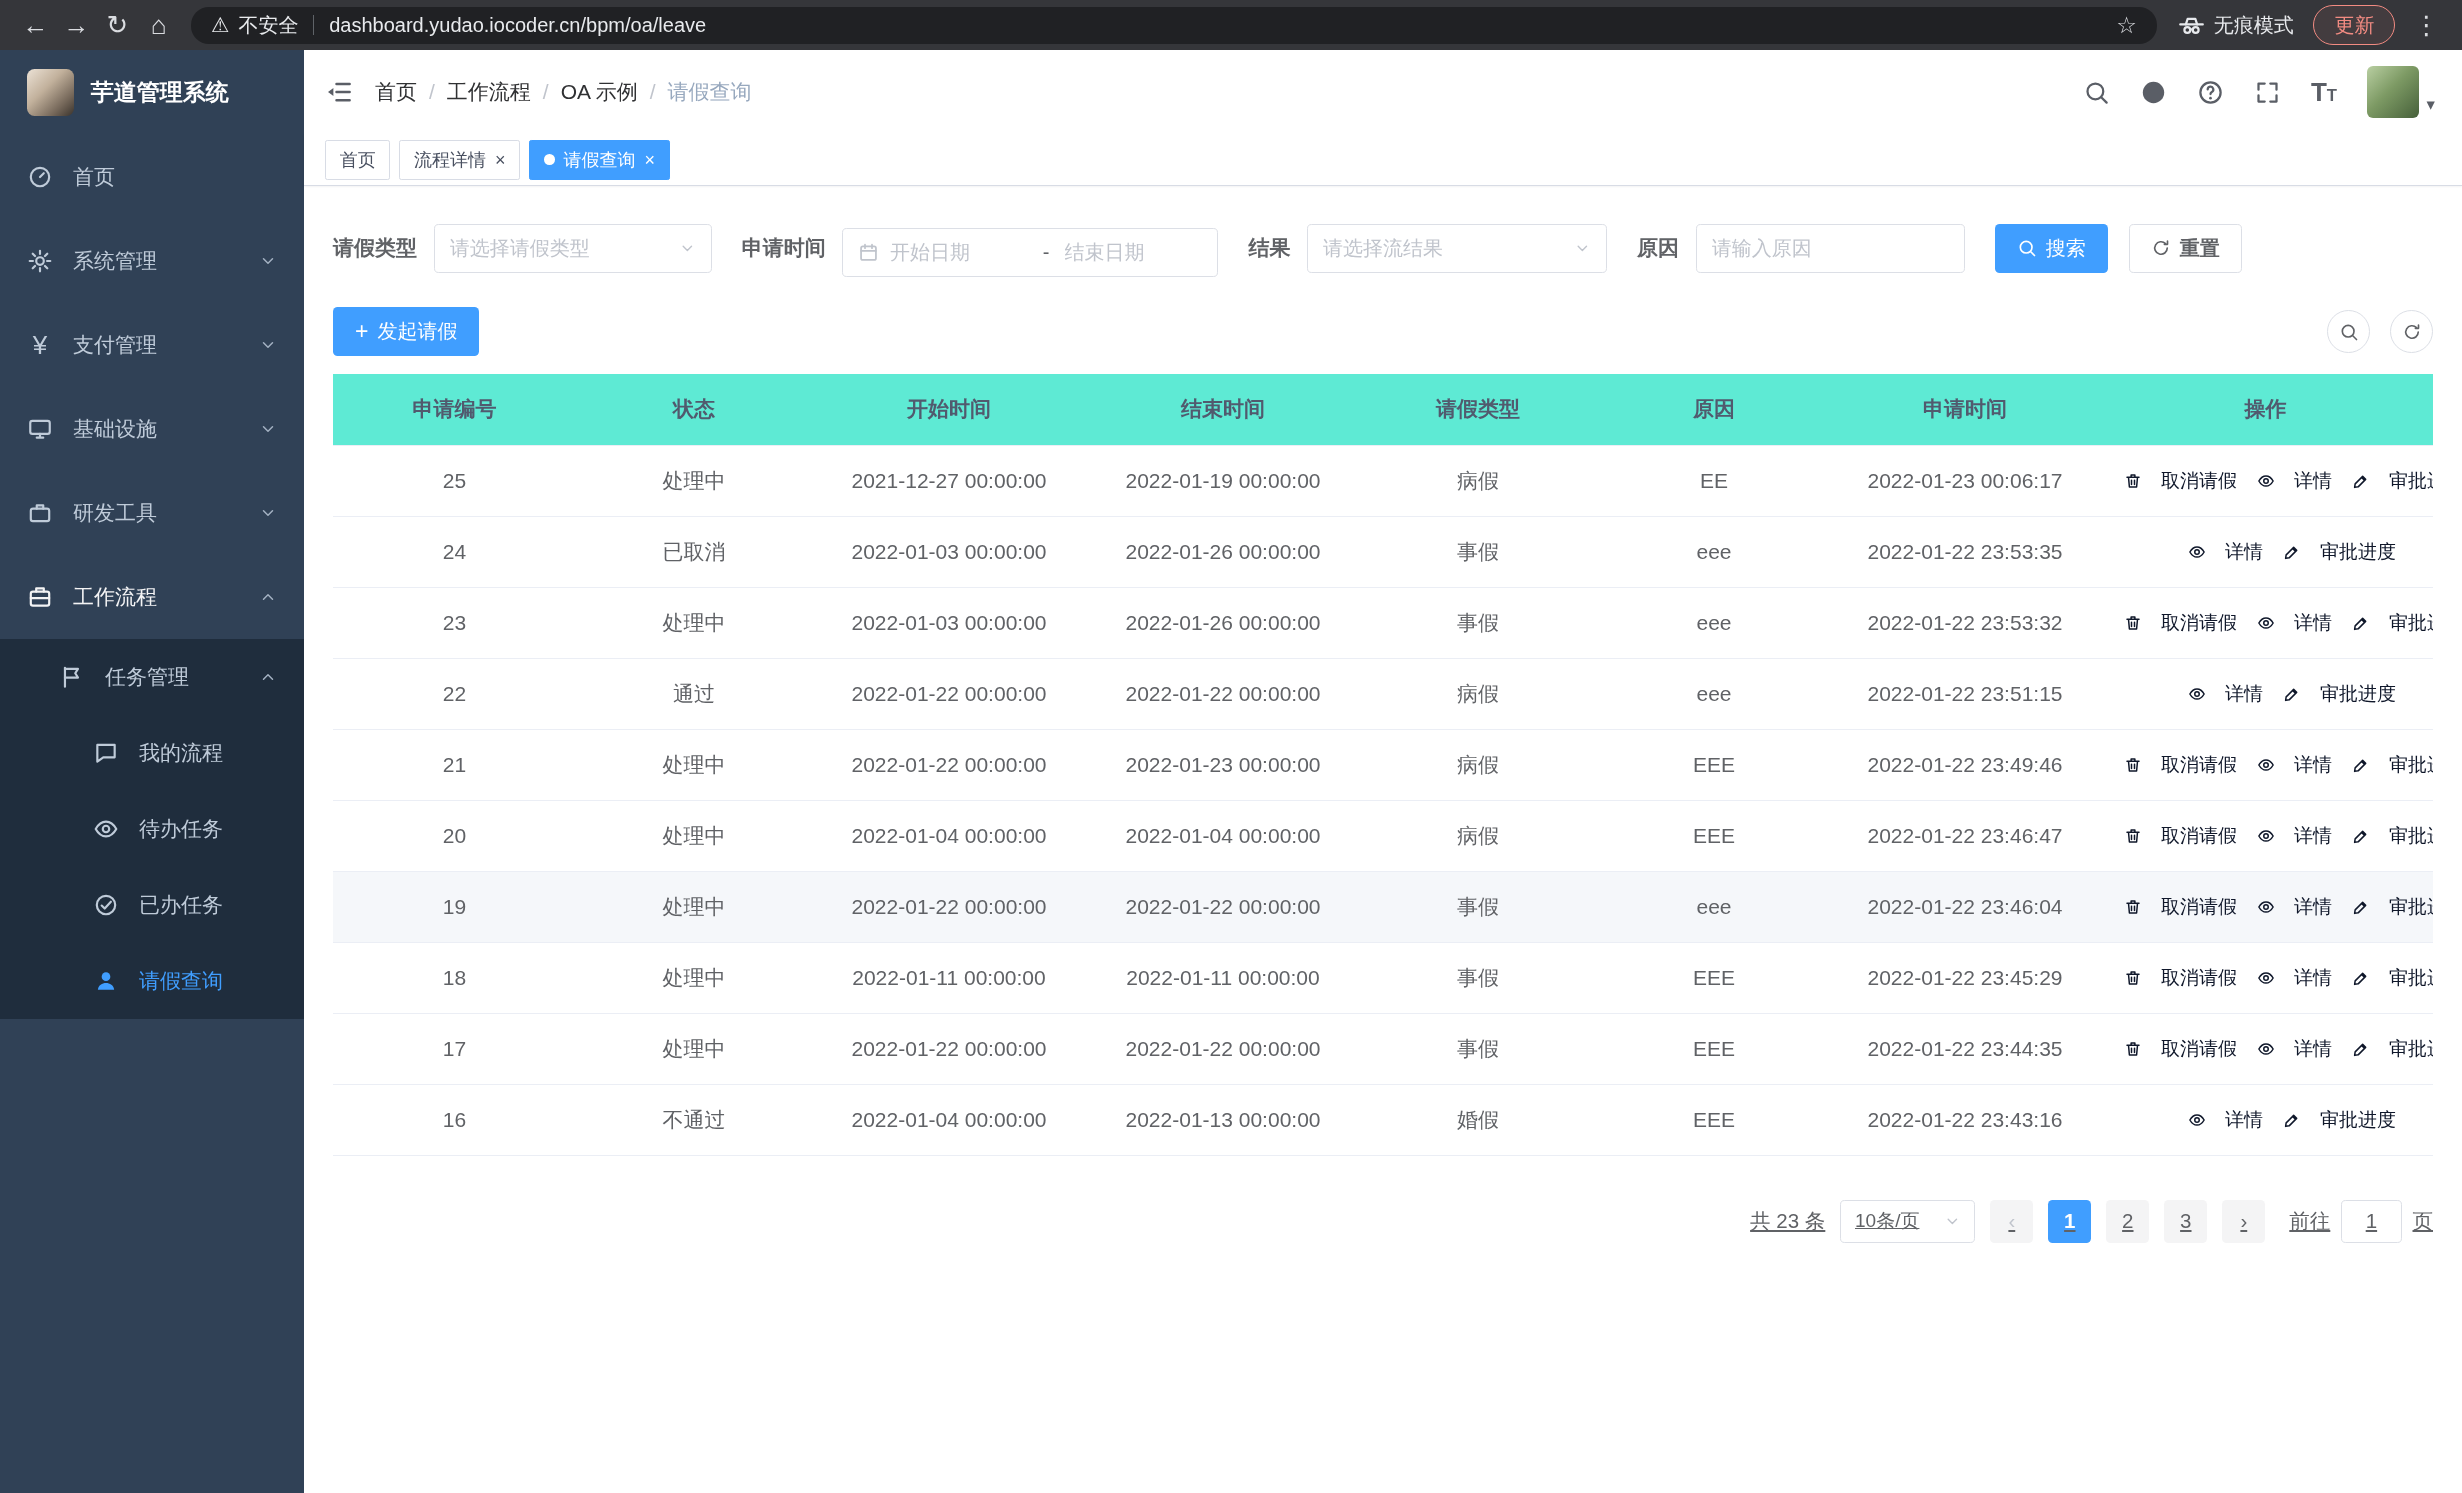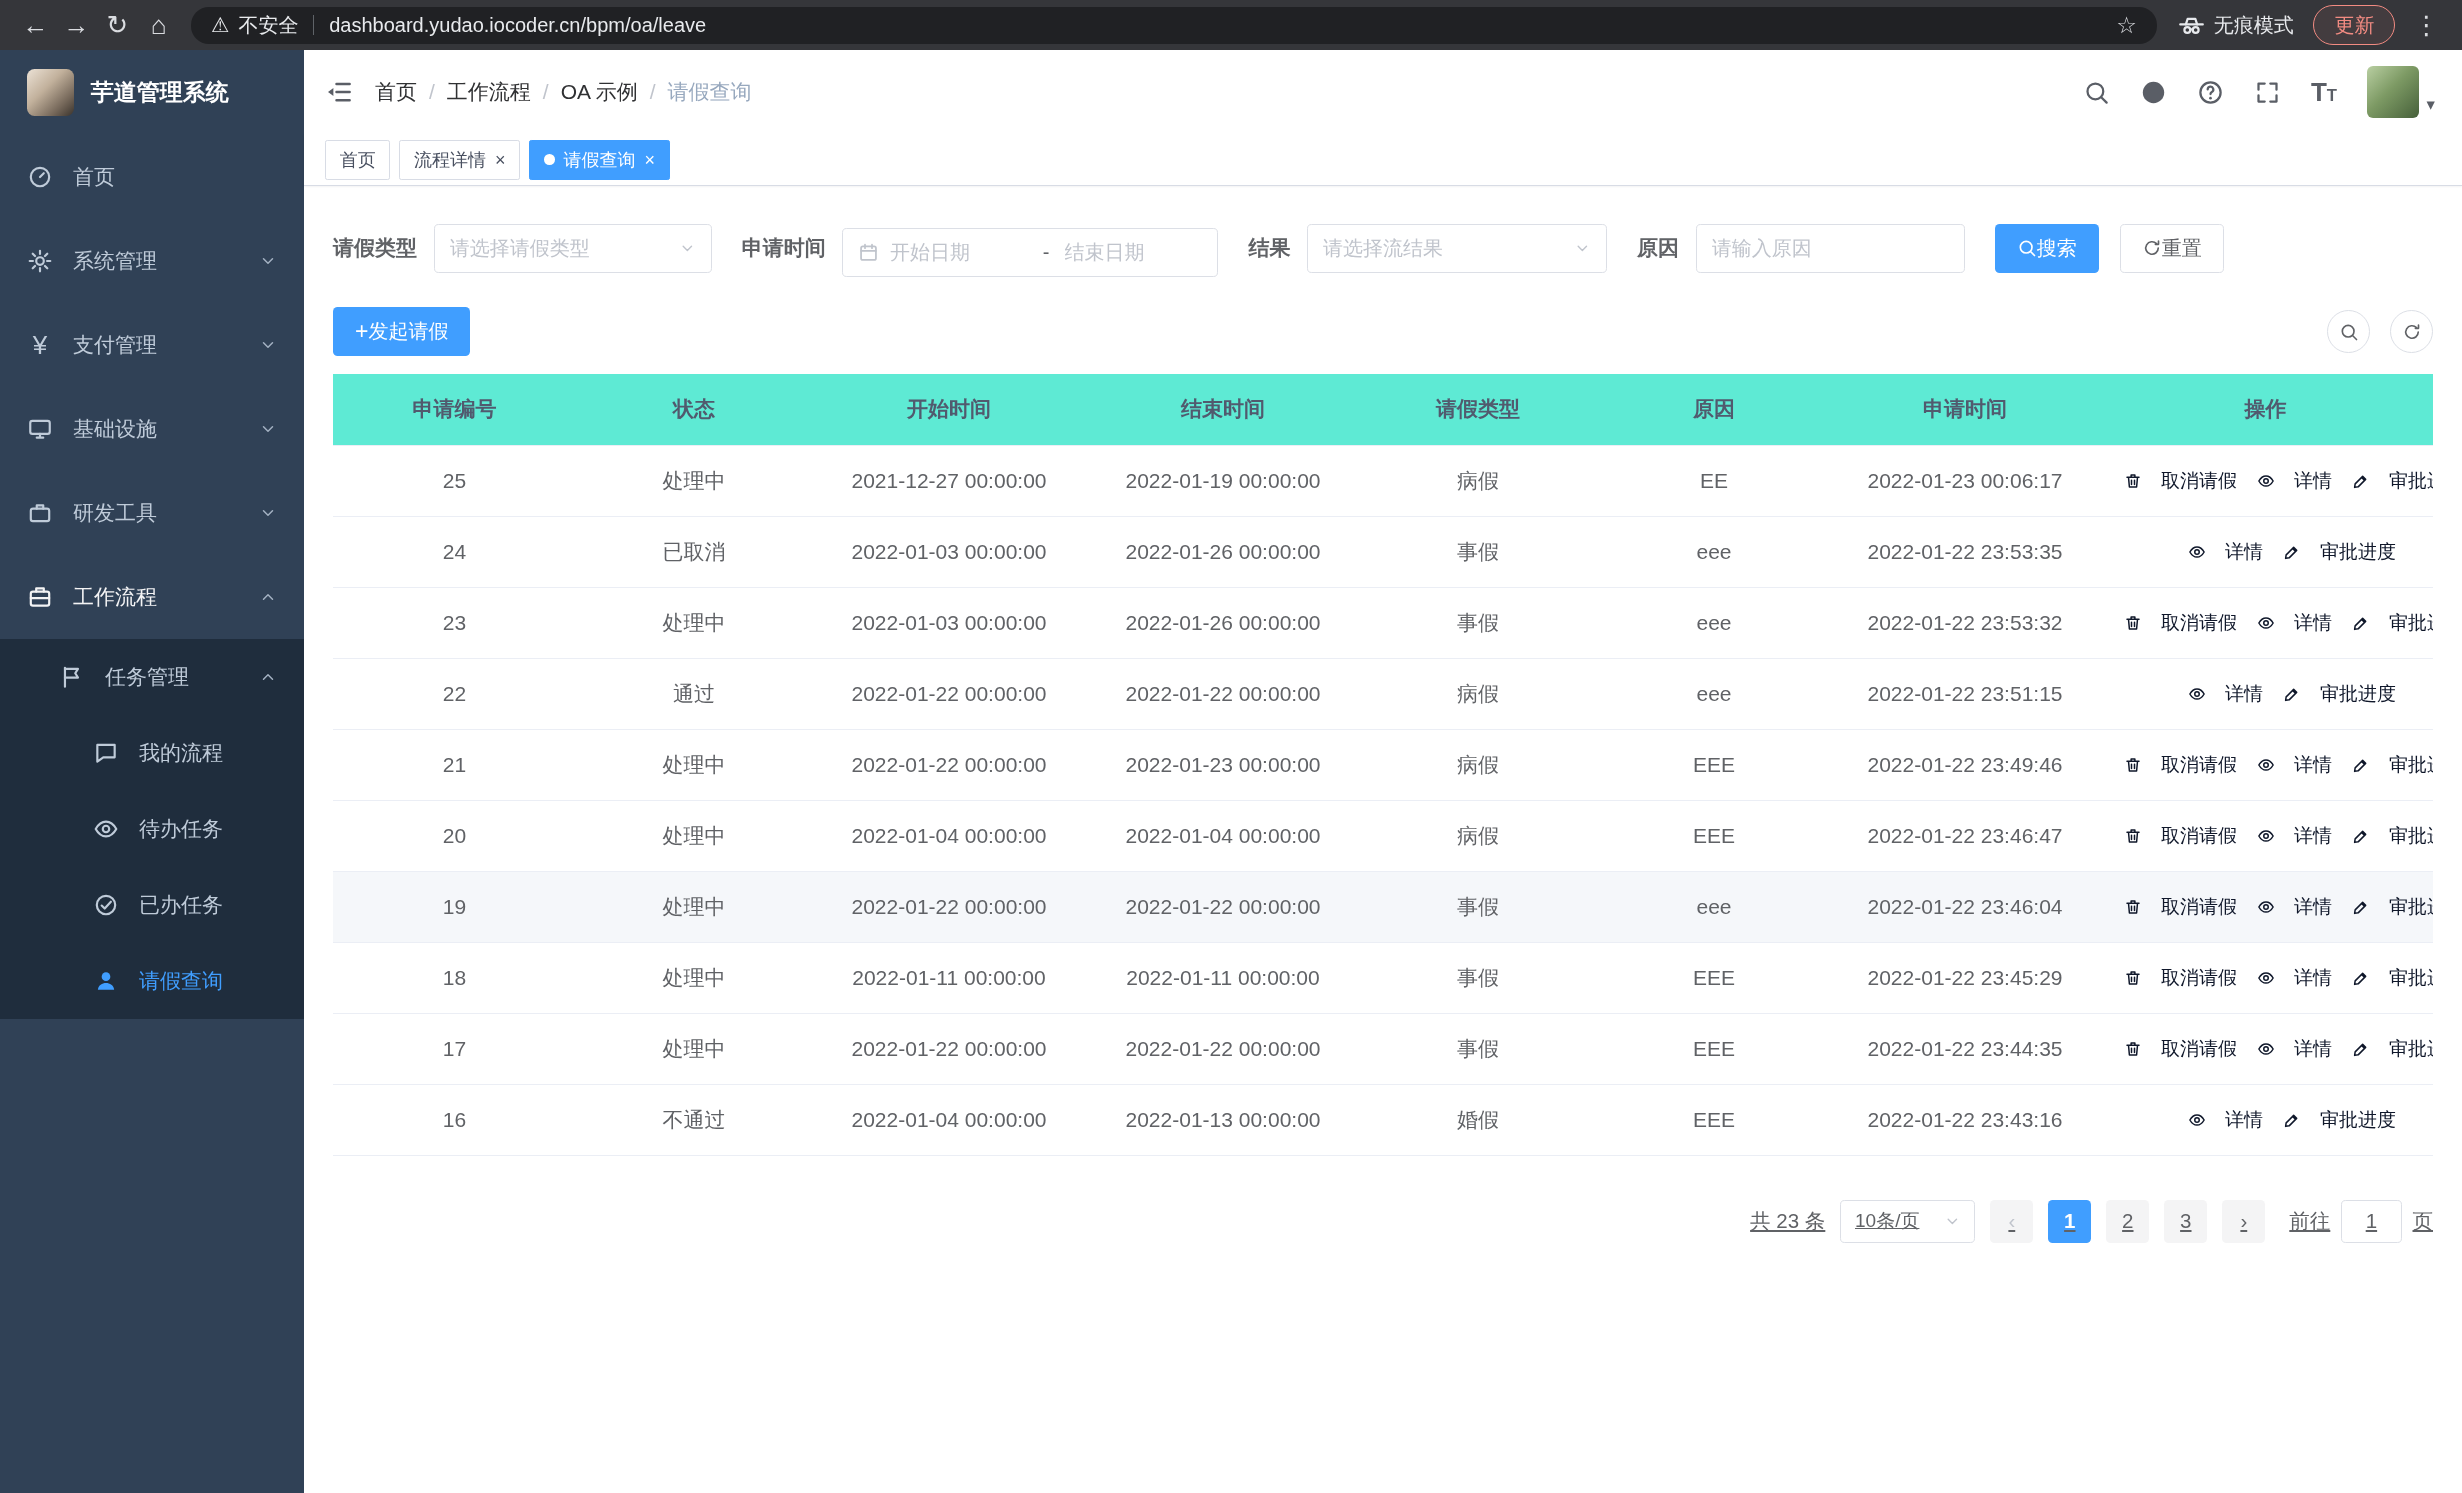--- a/index.html
+++ b/index.html
@@ -65,23 +65,23 @@
   .content { padding:33px 29px 0; flex:1; }
   .filters { display:flex; align-items:center; font-size:21px; color:#606266; margin-bottom:30px; }
   .fg { display:flex; align-items:center; margin-right:30px; }
   .fg label { font-weight:600; margin-right:16.7px; white-space:nowrap; }
   .box { height:49px; border:0.8px solid #dcdfe6; border-radius:4.6px; background:#fff; display:flex; align-items:center; padding:0 15px; font-size:20px; color:#c0c4cc; cursor:pointer; }
   .box .ph { flex:1; white-space:nowrap; overflow:hidden; }
   .sel-caret { font-size:16.7px; color:#c0c4cc; margin-left:10.6px; flex-shrink:0; }
   .w-select1 { width:278px; } .w-date { width:376px;margin-top:9px; } .w-select2 { width:300px; } .w-input { width:269px; }
   .cal { font-size:21px; color:#c0c4cc; margin-right:10.6px; flex-shrink:0; }
   .dash { color:#606266; margin:0 15px; }
-  .btn { height:49px; border-radius:4.6px; display:inline-flex; align-items:center; font-size:20px; padding:0 21px; cursor:pointer; border:0.8px solid transparent; white-space:nowrap; }
+  .btn { height:49px; border-radius:4.6px; display:inline-flex; align-items:center; gap:9px; font-size:20px; padding:0 21px; cursor:pointer; border:0.8px solid transparent; white-space:nowrap; }
   .btn.primary { background:#409eff; color:#fff; }
-  .btn.plain { background:#fff; border-color:#dcdfe6; color:#606266; }
+  .btn.plain { background:#fff; border-color:#dcdfe6; color:#606266;font-weight:bold; }
   .btn .si { font-size:20px; }
   .btn .plus { font-size:23px; line-height:1; }
   .filters .btn + .btn { margin-left:21px; }
 
   .create-row { display:flex; align-items:center; margin-bottom:18px; }
   .round-btns { margin-left:auto; display:flex; gap:20px; }
   .rbtn { width:43px; height:43px; border:0.8px solid #dcdfe6; border-radius:50%; display:flex; align-items:center; justify-content:center; color:#606266; font-size:20px; background:#fff; cursor:pointer; }
 
   
   table { width:100%; border-collapse:collapse; table-layout:fixed; }

